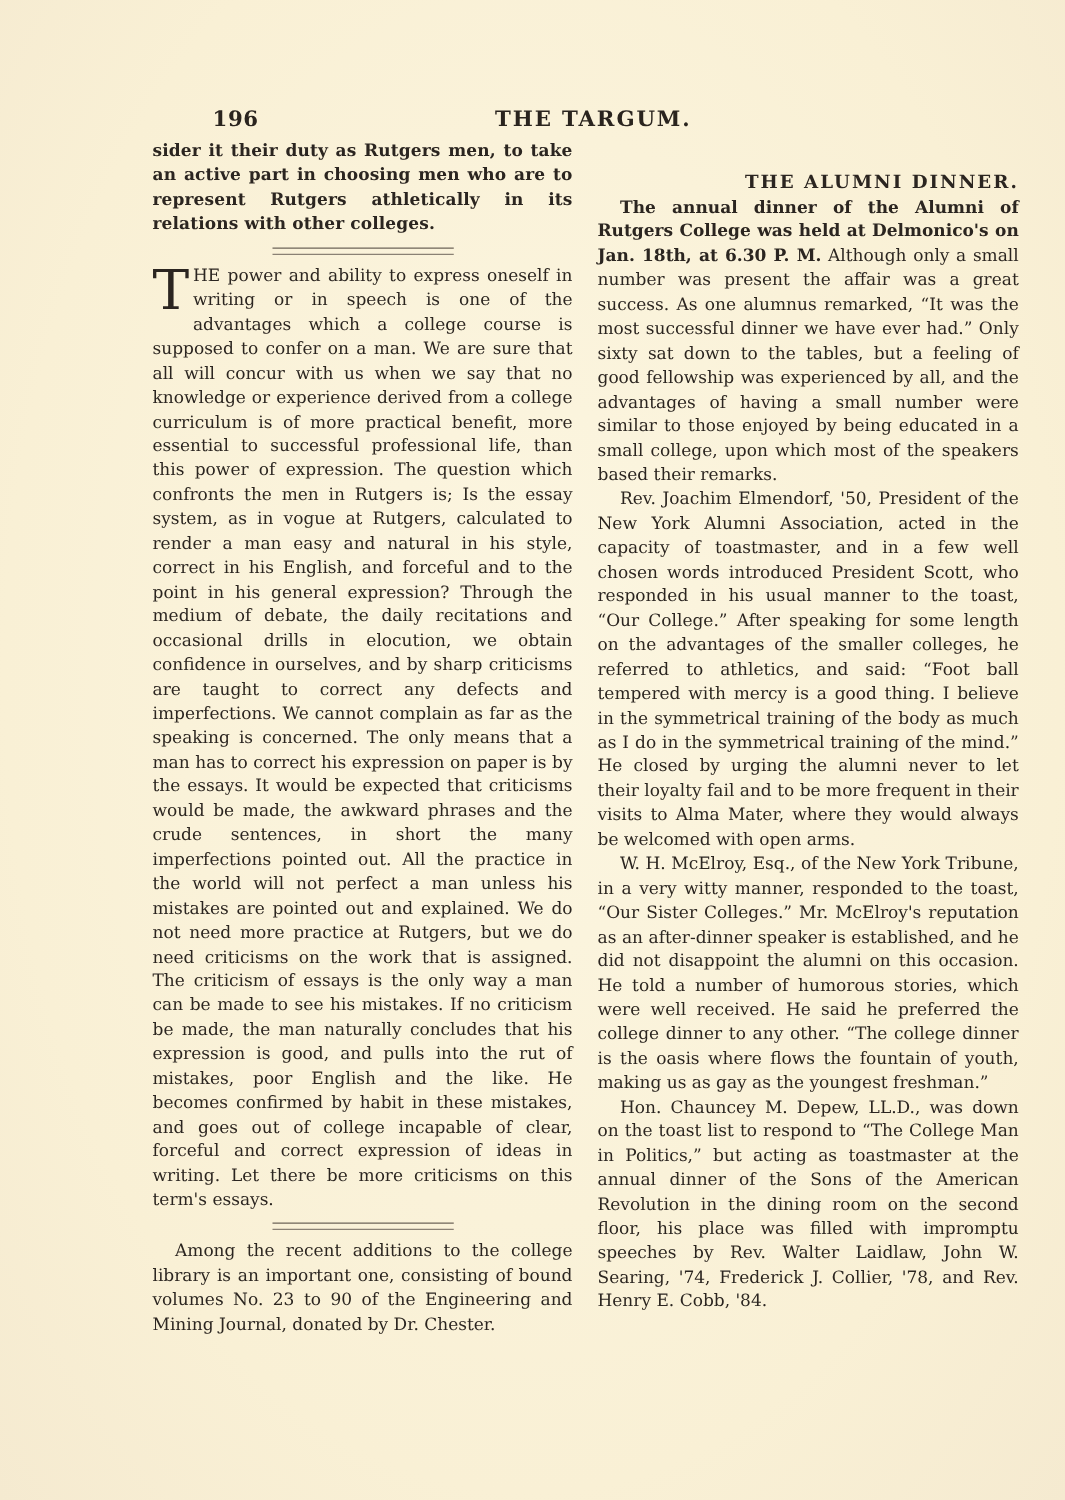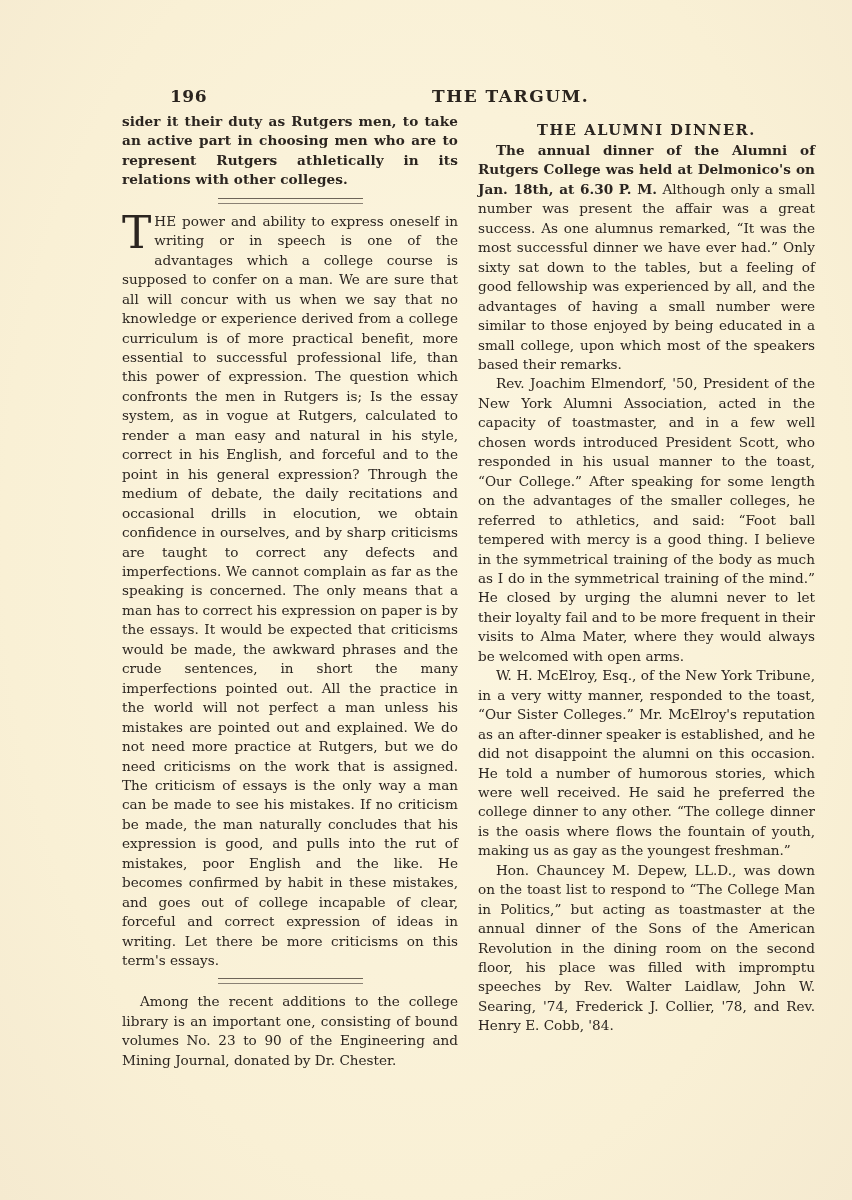--- a/index.html
+++ b/index.html
@@ -18,21 +18,21 @@
     position: absolute; top: 86px; left: 138px; width: 580px; height: 24px;
   }
   .page-number {
     position: absolute; left: 16px; top: 0;
     font-family: "DejaVu Serif", serif; font-weight: bold; font-size: 17px;
     color: #2a241e; letter-spacing: 0.5px; margin-left: 16px;
   }
   .journal-title {
     position: absolute; left: 258px; top: 0;
     font-family: "DejaVu Serif", serif; font-weight: bold; font-size: 17px;
-    letter-spacing: 1.5px; color: #2a241e; margin-left: 36px;
+    letter-spacing: 1.5px; color: #2a241e;
   }
   .column {
     position: absolute; top: 112px; width: 336px;
     font-size: 13.6px; line-height: 19.45px;
     text-align: justify;
   }
   .col-left { left: 122px; }
   .col-right { left: 478px; top: 120px; width: 337px; }
   .para { margin: 0; }
   .para.indent { text-indent: 18px; }
@@ -40,22 +40,22 @@
   .divider {
     width: 145px; margin: 8px auto 8px auto; height: 4px;
     border-top: 1px solid #6d6458; border-bottom: 1px solid #8a8174;
   }
   .dropcap {
     float: left; font-size: 44px; line-height: 36px;
     padding: 3px 2px 0 0; margin-right: 1px; font-family: "DejaVu Serif", serif;
     color: #2b2520;
   }
   .section-title {
-    text-align: center; font-weight: bold; font-size: 14.6px;
-    letter-spacing: 1.6px; line-height: 19px; margin: 0 0 2px 0;
+    text-align: right; font-weight: bold; font-size: 14.6px;
+    letter-spacing: 1.6px; line-height: 19px; margin: 16px 0 2px 0;
   }
   .lead { font-weight: bold; }
   .ital { }
 </style>
 </head>
 <body>
 
 <div class="page">
 
   <div class="running-head">

